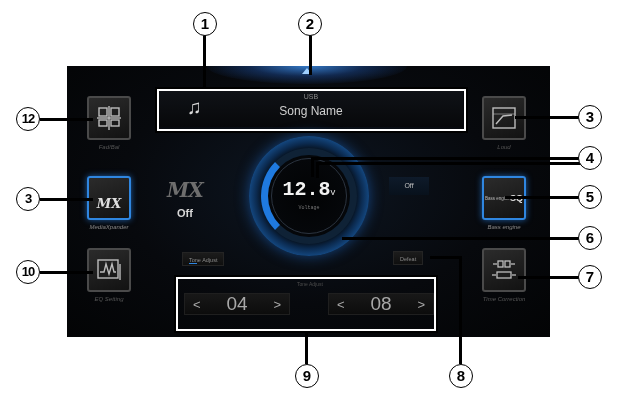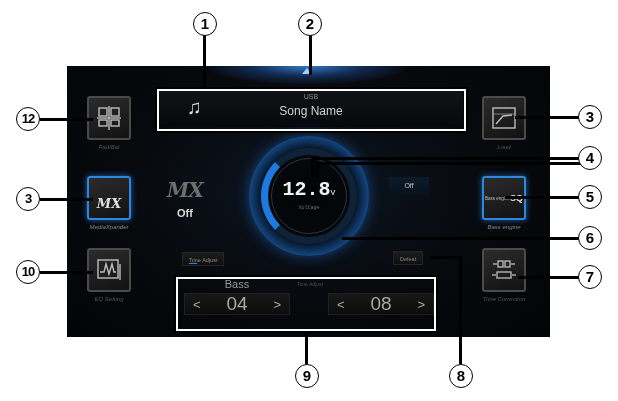--- a/index.html
+++ b/index.html
@@ -196,21 +196,20 @@
   <div class="small-btn" style="left:115px; top:186px;">
     <span>Tone Adjust</span>
     <span class="underline"></span>
   </div>
   <div class="small-btn" style="left:326px; top:185px;">
     <span>Defeat</span>
   </div>
 
   <div class="tone-panel">
     <div class="tone-col" style="left:4px;">
-      <div class="title">Bass</div>
       <div class="stepper">
         <span>&lt;</span>
         <span class="val">04</span>
         <span>&gt;</span>
       </div>
     </div>
     <div class="tone-mid">Tone Adjust</div>
     <div class="tone-col" style="left:148px;">
       <div class="stepper">
         <span>&lt;</span>

